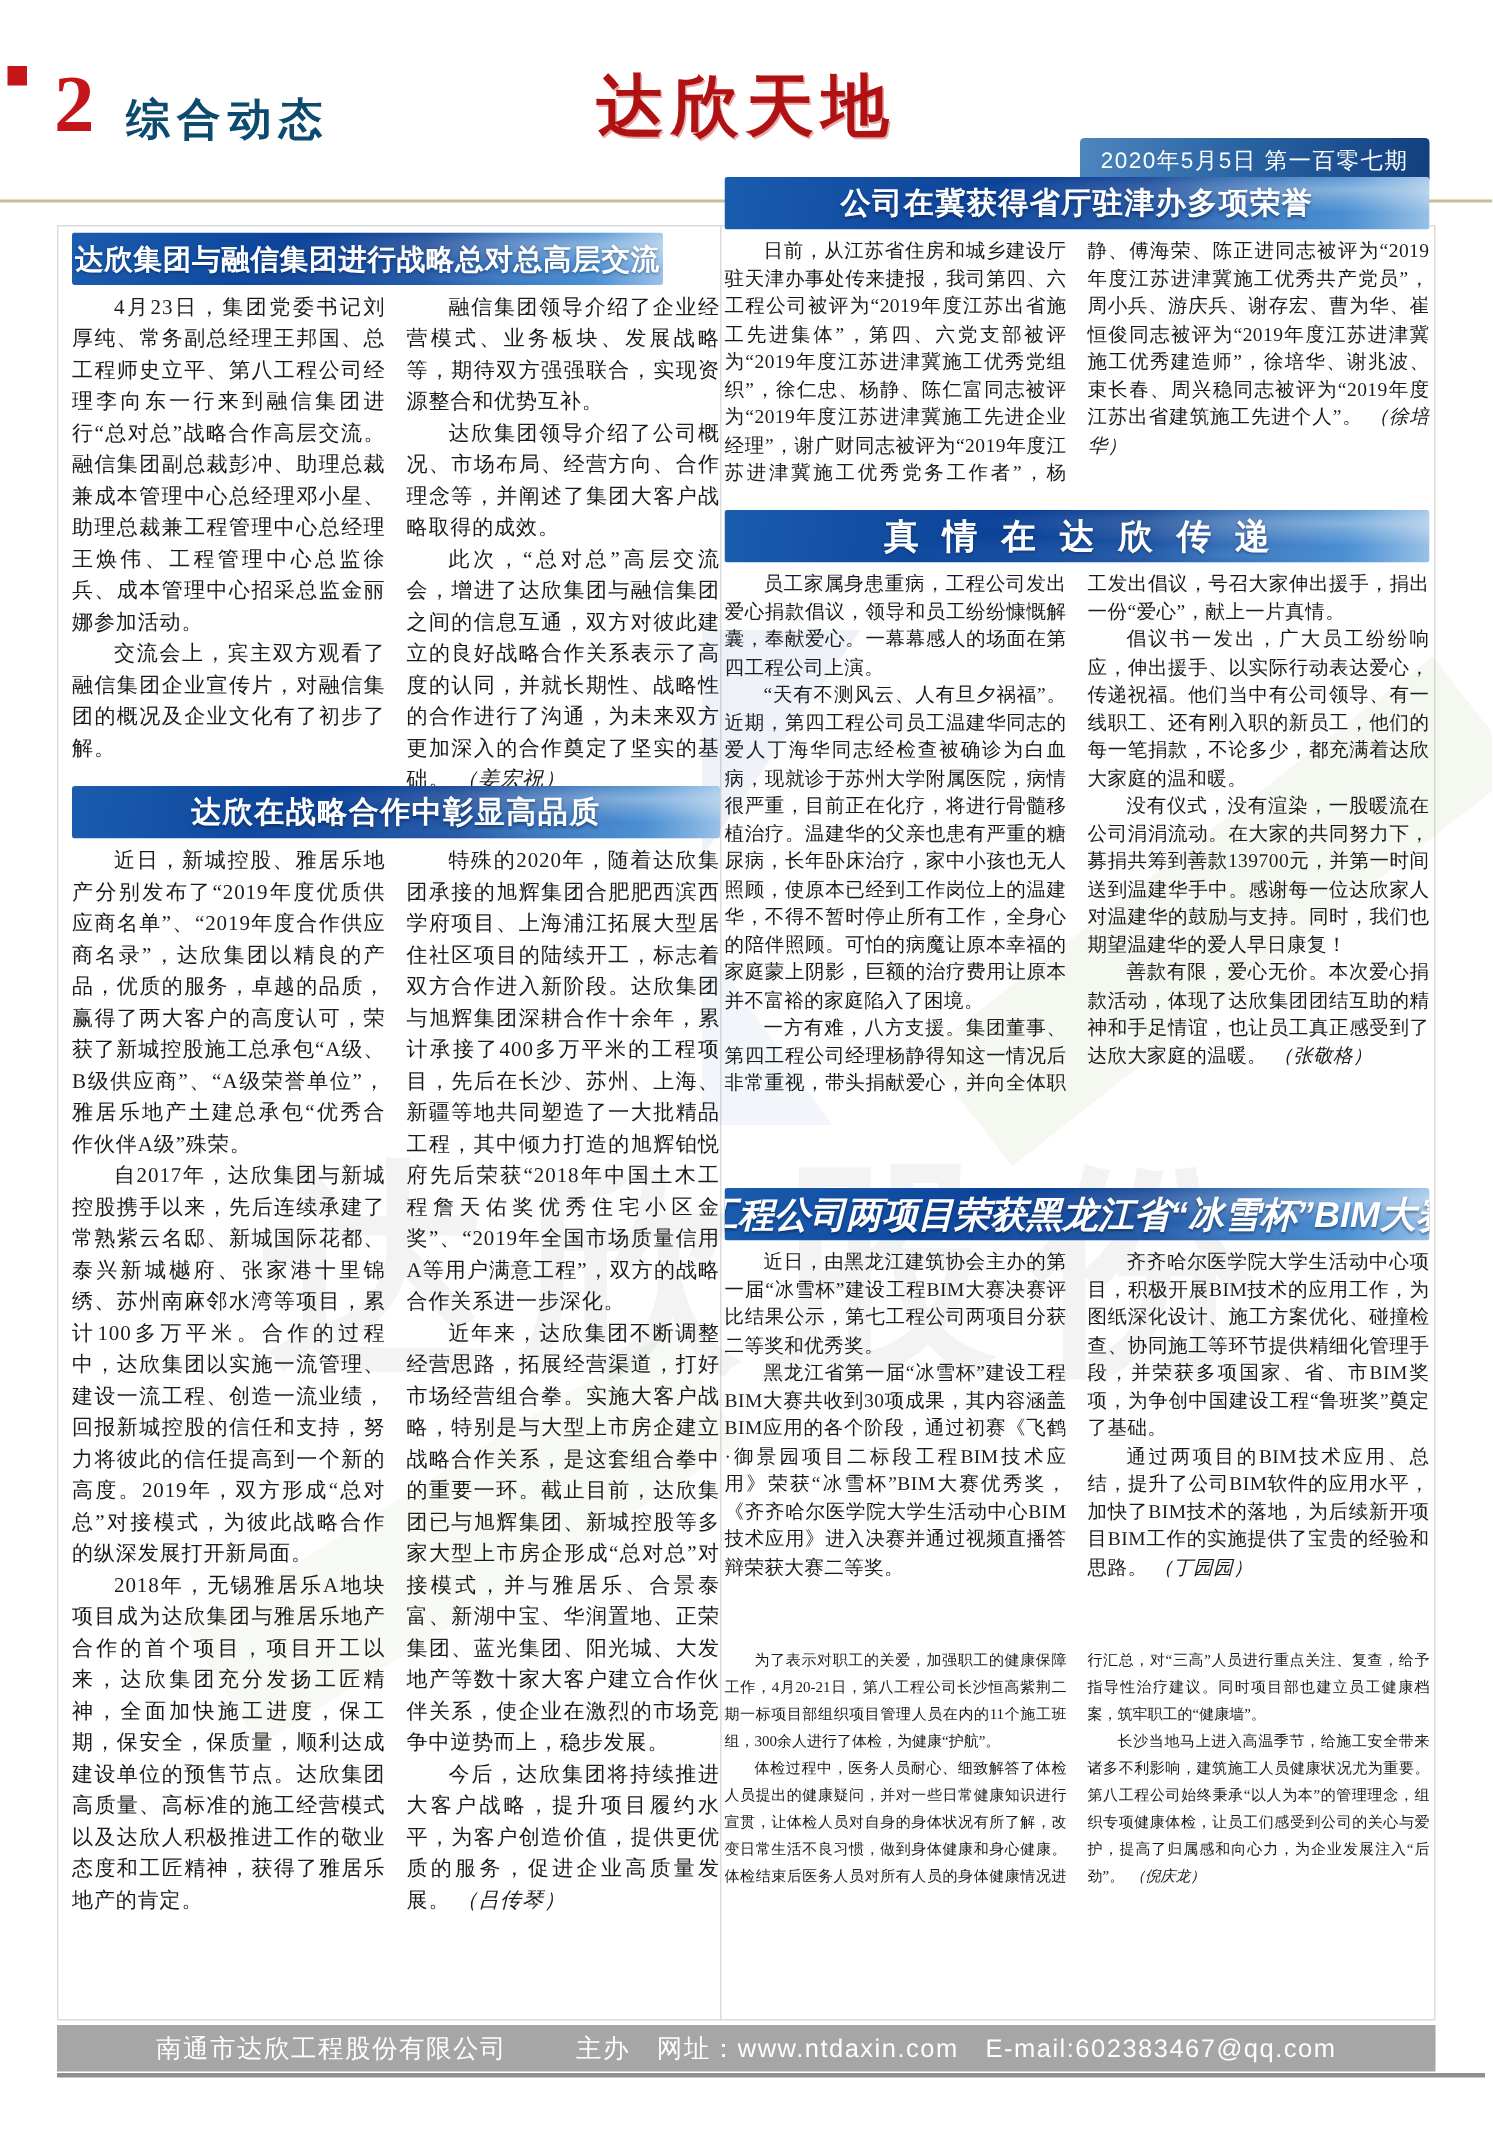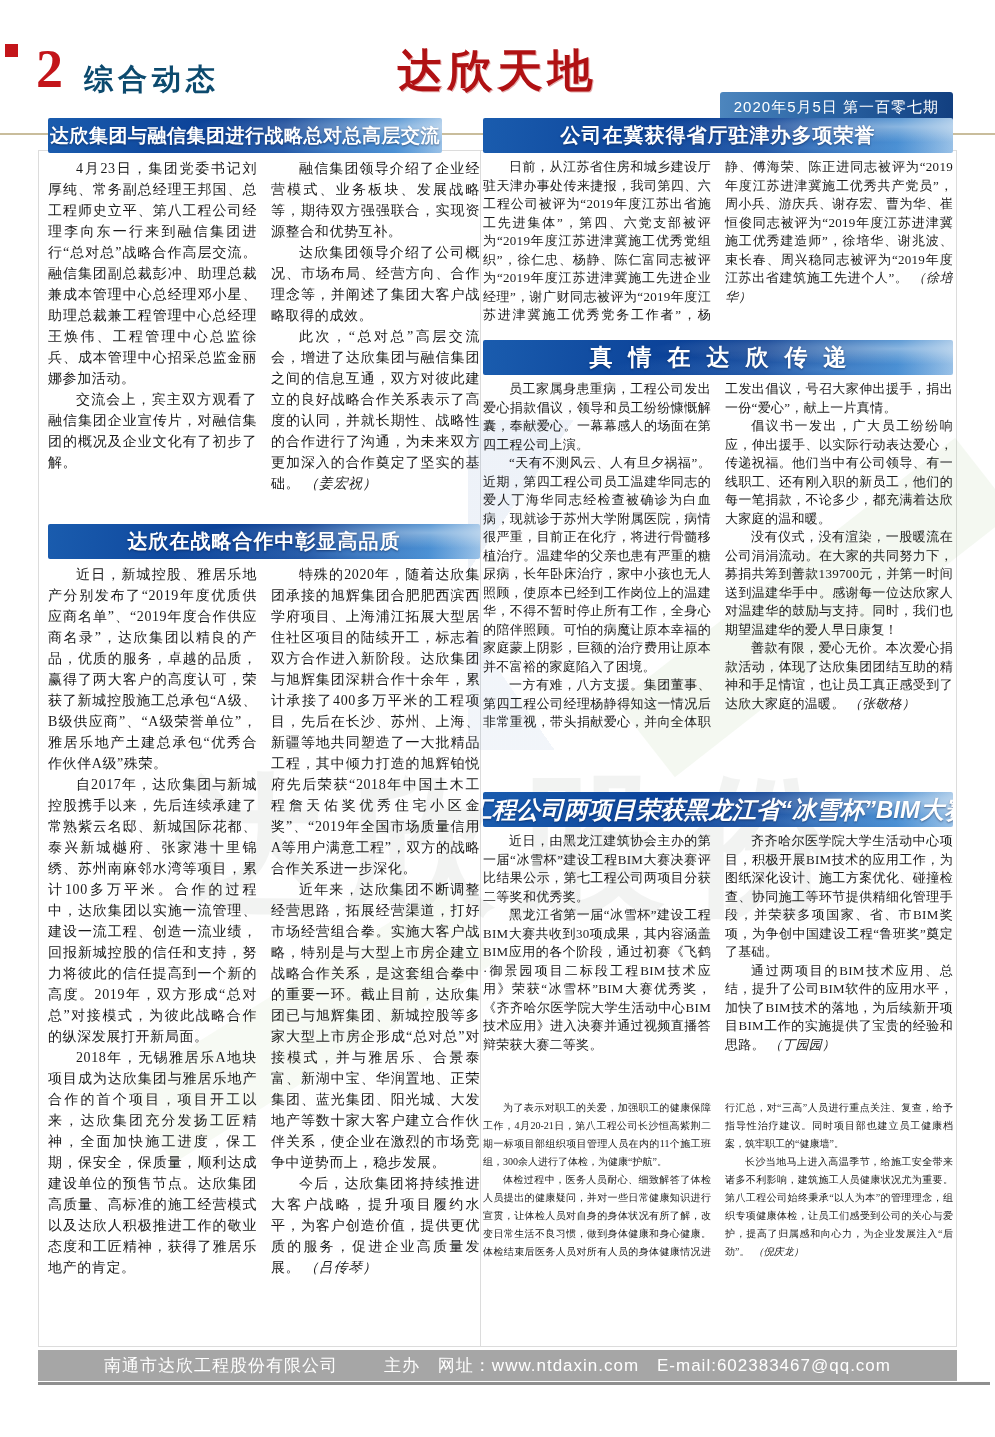--- a/index.html
+++ b/index.html
@@ -82,21 +82,21 @@
   .sig { font-style:italic; padding-left:4px; }
   
   .art-left { left:48px; width:432px; }
   .art-left .body { font-size:14px; line-height:21px; letter-spacing:0.6px; }
   
   .art-right { left:483px; width:470px; }
   .art-right .body { font-size:13px; line-height:18.5px; letter-spacing:0.3px; }
   #article-health .body { font-size:10px; line-height:18px; letter-spacing:0; }
   
   #article-exchange { top:118px; }
-  #article-exchange .banner { width:394px; }
+  #article-exchange .banner { width:394px;margin-top:37px; }
   #article-exchange .body { height:362px; }
   #article-quality { top:524px; }
   #article-quality .body { height:780px; }
   #article-honors { top:118px; }
   #article-honors .body { height:182px; }
   #article-love { top:340px; }
   #article-love .body { height:408px; }
   #article-bim { top:792px; }
   #article-bim .body { height:258px; }
   #article-health { top:1094px; }

